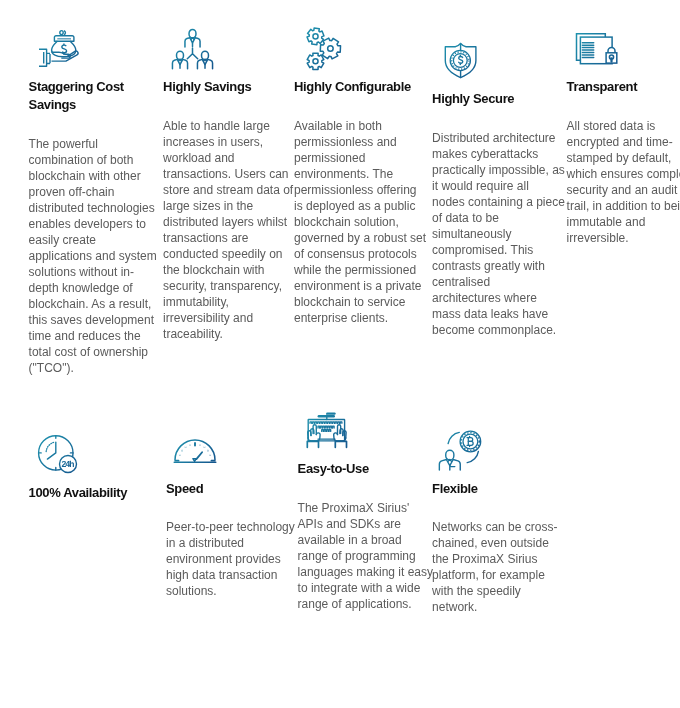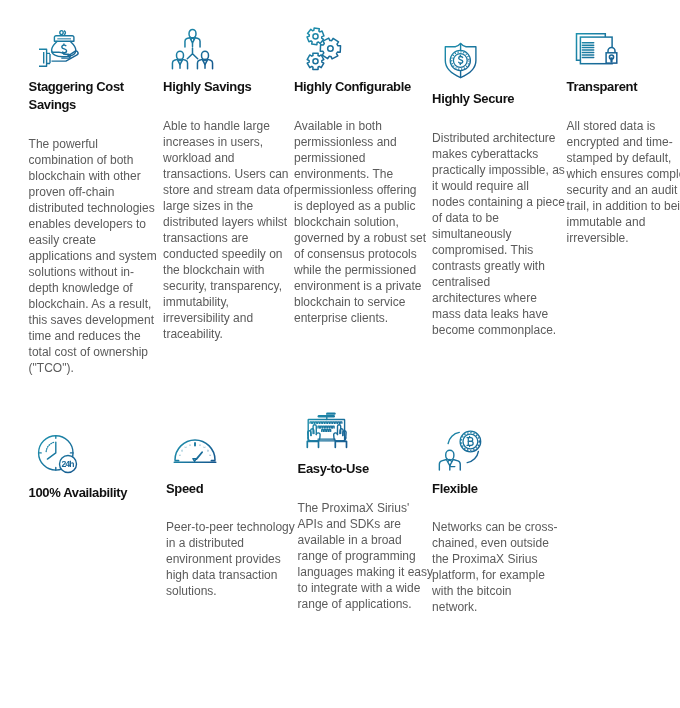--- a/index.html
+++ b/index.html
@@ -358,16 +358,16 @@
   <path d="M16.6 37.6 h4.2"></path>
   </g>
 
 </svg>
   </span>
   <h3 class="card-title">Flexible</h3>
   <p class="card-body">Networks can be cross-
 chained, even outside
 the ProximaX Sirius
 platform, for example
-with the bitcoin
+with the speedily
 network.</p>
 </div>
 </div>
 
 </body></html>

